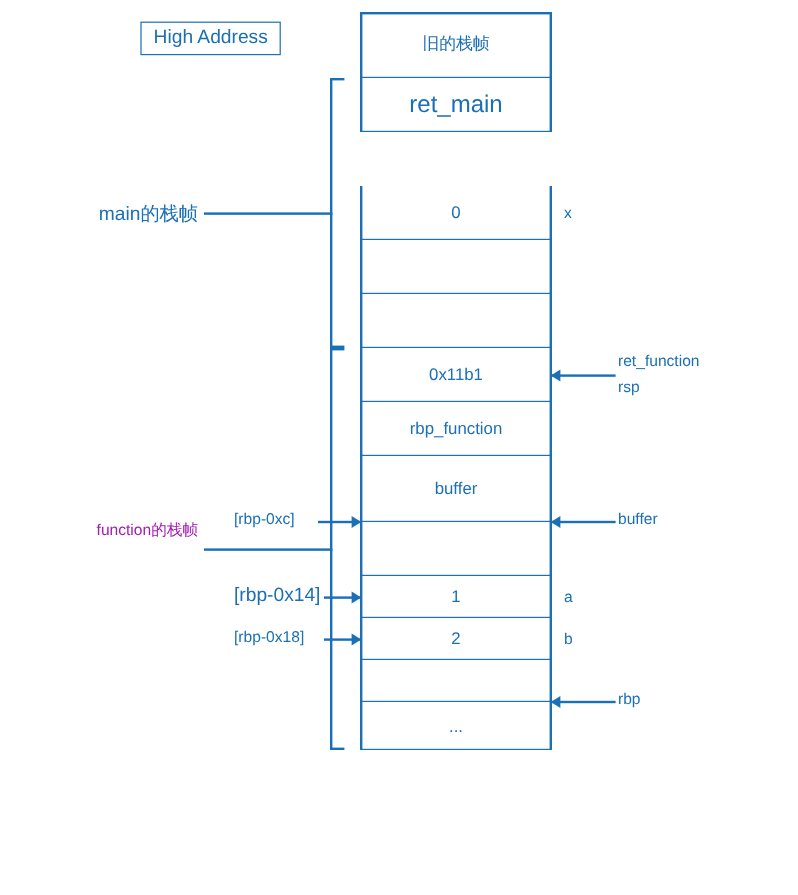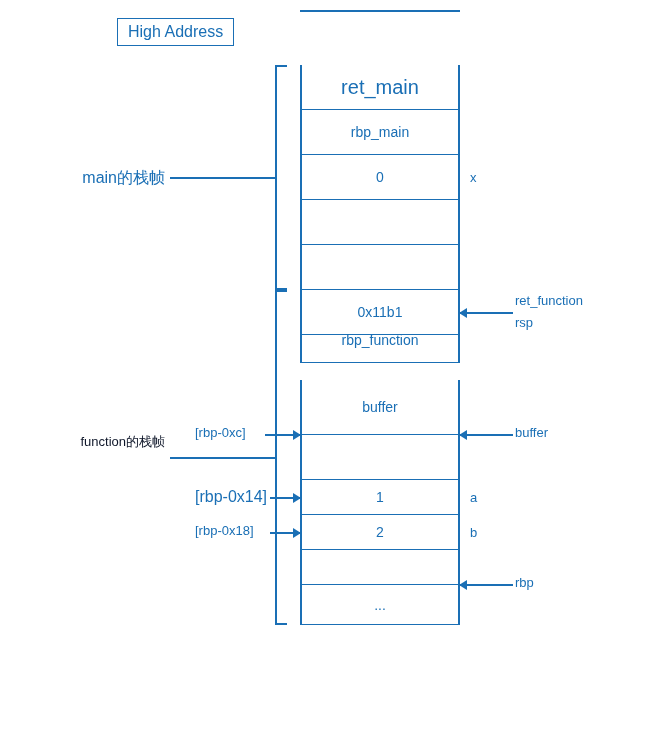--- a/index.html
+++ b/index.html
@@ -34,27 +34,27 @@
   </style>
 </head>
 <body>
 
 <div class="diagram">
 
   <div class="high-addr-box">High Address</div>
 
   <div id="stack-container"></div>
 
+<div style="position: absolute; left: 300px; top: 10px; width: 160px; height: 55px; border-left: 2px solid rgb(26, 111, 181); border-right: 2px solid rgb(26, 111, 181); border-bottom: 1.5px solid rgb(26, 111, 181); display: flex; align-items: center; justify-content: center; font-size: 14px; color: rgb(26, 111, 181);">旧的栈帧</div>
     <div style="position: absolute; left: 300px; top: 65px; width: 160px; height: 45px; border-left: 2px solid rgb(26, 111, 181); border-right: 2px solid rgb(26, 111, 181); border-bottom: 1.5px solid rgb(26, 111, 181); display: flex; align-items: center; justify-content: center; font-size: 20px; color: rgb(26, 111, 181);">ret_main</div>
-    <div style="position: absolute; left: 300px; top: 110px; width: 160px; height: 45px; border-left: 2px solid rgb(26, 111, 181); border-right: 2px solid rgb(26, 111, 181); border-bottom: 1.5px solid rgb(26, 111, 181); display: flex; align-items: center; justify-content: center; font-size: 14px; color: rgb(26, 111, 181);">rbp_main</div>
     <div style="position: absolute; left: 300px; top: 155px; width: 160px; height: 45px; border-left: 2px solid rgb(26, 111, 181); border-right: 2px solid rgb(26, 111, 181); border-bottom: 1.5px solid rgb(26, 111, 181); display: flex; align-items: center; justify-content: center; font-size: 14px; color: rgb(26, 111, 181);">0</div>
     <div style="position: absolute; left: 300px; top: 200px; width: 160px; height: 45px; border-left: 2px solid rgb(26, 111, 181); border-right: 2px solid rgb(26, 111, 181); border-bottom: 1.5px solid rgb(26, 111, 181); display: flex; align-items: center; justify-content: center; font-size: 14px; color: rgb(26, 111, 181);"></div>
     <div style="position: absolute; left: 300px; top: 245px; width: 160px; height: 45px; border-left: 2px solid rgb(26, 111, 181); border-right: 2px solid rgb(26, 111, 181); border-bottom: 1.5px solid rgb(26, 111, 181); display: flex; align-items: center; justify-content: center; font-size: 14px; color: rgb(26, 111, 181);"></div>
     <div style="position: absolute; left: 300px; top: 290px; width: 160px; height: 45px; border-left: 2px solid rgb(26, 111, 181); border-right: 2px solid rgb(26, 111, 181); border-bottom: 1.5px solid rgb(26, 111, 181); display: flex; align-items: center; justify-content: center; font-size: 14px; color: rgb(26, 111, 181);">0x11b1</div>
-    <div style="position: absolute; left: 300px; top: 318px; width: 160px; height: 45px; border-left: 2px solid rgb(26, 111, 181); border-right: 2px solid rgb(26, 111, 181); border-bottom: 1.5px solid rgb(26, 111, 181); display: flex; align-items: center; justify-content: center; font-size: 14px; color: rgb(26, 111, 181);">rbp_function</div>
+    <div style="position: absolute; left: 300px; top: 335px; width: 160px; height: 45px; border-left: 2px solid rgb(26, 111, 181); border-right: 2px solid rgb(26, 111, 181); border-bottom: 1.5px solid rgb(26, 111, 181); display: flex; align-items: center; justify-content: center; font-size: 14px; color: rgb(26, 111, 181);">rbp_function</div>
     <div style="position: absolute; left: 300px; top: 380px; width: 160px; height: 55px; border-left: 2px solid rgb(26, 111, 181); border-right: 2px solid rgb(26, 111, 181); border-bottom: 1.5px solid rgb(26, 111, 181); display: flex; align-items: center; justify-content: center; font-size: 14px; color: rgb(26, 111, 181);">buffer</div>
     <div style="position: absolute; left: 300px; top: 435px; width: 160px; height: 45px; border-left: 2px solid rgb(26, 111, 181); border-right: 2px solid rgb(26, 111, 181); border-bottom: 1.5px solid rgb(26, 111, 181); display: flex; align-items: center; justify-content: center; font-size: 14px; color: rgb(26, 111, 181);"></div>
     <div style="position: absolute; left: 300px; top: 480px; width: 160px; height: 35px; border-left: 2px solid rgb(26, 111, 181); border-right: 2px solid rgb(26, 111, 181); border-bottom: 1.5px solid rgb(26, 111, 181); display: flex; align-items: center; justify-content: center; font-size: 14px; color: rgb(26, 111, 181);">1</div>
     <div style="position: absolute; left: 300px; top: 515px; width: 160px; height: 35px; border-left: 2px solid rgb(26, 111, 181); border-right: 2px solid rgb(26, 111, 181); border-bottom: 1.5px solid rgb(26, 111, 181); display: flex; align-items: center; justify-content: center; font-size: 14px; color: rgb(26, 111, 181);">2</div>
     <div style="position: absolute; left: 300px; top: 550px; width: 160px; height: 35px; border-left: 2px solid rgb(26, 111, 181); border-right: 2px solid rgb(26, 111, 181); border-bottom: 1.5px solid rgb(26, 111, 181); display: flex; align-items: center; justify-content: center; font-size: 14px; color: rgb(26, 111, 181);"></div>
     <div style="position: absolute; left: 300px; top: 585px; width: 160px; height: 40px; border-left: 2px solid rgb(26, 111, 181); border-right: 2px solid rgb(26, 111, 181); border-bottom: 1.5px solid rgb(26, 111, 181); display: flex; align-items: center; justify-content: center; font-size: 14px; color: rgb(26, 111, 181);">...</div>
     <div style="position: absolute; left: 300px; top: 10px; width: 160px; height: 2px; background: rgb(26, 111, 181);"></div>
     <div style="position: absolute; left: 470px; top: 169.5px; color: rgb(26, 111, 181); font-size: 13px; white-space: nowrap;">x</div>
     <div style="position: absolute; left: 515px; top: 292.5px; color: rgb(26, 111, 181); font-size: 13px; white-space: nowrap;">ret_function</div>
     <div style="position: absolute; left: 515px; top: 314.5px; color: rgb(26, 111, 181); font-size: 13px; white-space: nowrap;">rsp</div>
@@ -71,21 +71,21 @@
     <div style="position: absolute; left: 460px; top: 584px; width: 53px; height: 2px; background: rgb(26, 111, 181);">
       <div style="position: absolute; left: -1px; top: -4px; border-right: 8px solid rgb(26, 111, 181); border-top: 5px solid transparent; border-bottom: 5px solid transparent;"></div>
     </div>
     <div style="position: absolute; left: 275px; top: 65px; width: 12px; height: 112.5px; border-top: 2px solid rgb(26, 111, 181); border-left: 2px solid rgb(26, 111, 181);"></div>
     <div style="position: absolute; left: 275px; top: 177.5px; width: 12px; height: 112.5px; border-bottom: 2px solid rgb(26, 111, 181); border-left: 2px solid rgb(26, 111, 181);"></div>
     <div style="position: absolute; left: 170px; top: 176.5px; width: 107px; height: 2px; background: rgb(26, 111, 181);"></div>
     <div style="position: absolute; left: 165px; top: 167.5px; color: rgb(26, 111, 181); font-size: 16px; white-space: nowrap; transform: translateX(-100%);">main的栈帧</div>
     <div style="position: absolute; left: 275px; top: 290px; width: 12px; height: 167.5px; border-top: 2px solid rgb(26, 111, 181); border-left: 2px solid rgb(26, 111, 181);"></div>
     <div style="position: absolute; left: 275px; top: 457.5px; width: 12px; height: 167.5px; border-bottom: 2px solid rgb(26, 111, 181); border-left: 2px solid rgb(26, 111, 181);"></div>
     <div style="position: absolute; left: 170px; top: 456.5px; width: 107px; height: 2px; background: rgb(26, 111, 181);"></div>
-    <div style="position: absolute; left: 165px; top: 432.5px; color: #0f172a; font-size: 13px; white-space: nowrap; transform: translateX(-100%); text-align: center;">function的栈帧</div>
+    <div style="position: absolute; left: 165px; top: 432.5px; color: #a21caf; font-size: 13px; white-space: nowrap; transform: translateX(-100%); text-align: center;">function的栈帧</div>
     <div style="position: absolute; left: 195px; top: 425px; color: rgb(26, 111, 181); font-size: 13px; white-space: nowrap; text-align: right;">[rbp-0xc]</div>
     <div style="position: absolute; left: 265px; top: 434px; width: 35px; height: 2px; background: rgb(26, 111, 181);">
       <div style="position: absolute; right: -1px; top: -4px; border-left: 8px solid rgb(26, 111, 181); border-top: 5px solid transparent; border-bottom: 5px solid transparent;"></div>
     </div>
     <div style="position: absolute; left: 195px; top: 487.5px; color: rgb(26, 111, 181); font-size: 16px; white-space: nowrap;">[rbp-0x14]</div>
     <div style="position: absolute; left: 270px; top: 496.5px; width: 30px; height: 2px; background: rgb(26, 111, 181);">
       <div style="position: absolute; right: -1px; top: -4px; border-left: 8px solid rgb(26, 111, 181); border-top: 5px solid transparent; border-bottom: 5px solid transparent;"></div>
     </div>
     <div style="position: absolute; left: 195px; top: 522.5px; color: rgb(26, 111, 181); font-size: 13px; white-space: nowrap;">[rbp-0x18]</div>
     <div style="position: absolute; left: 270px; top: 531.5px; width: 30px; height: 2px; background: rgb(26, 111, 181);">

